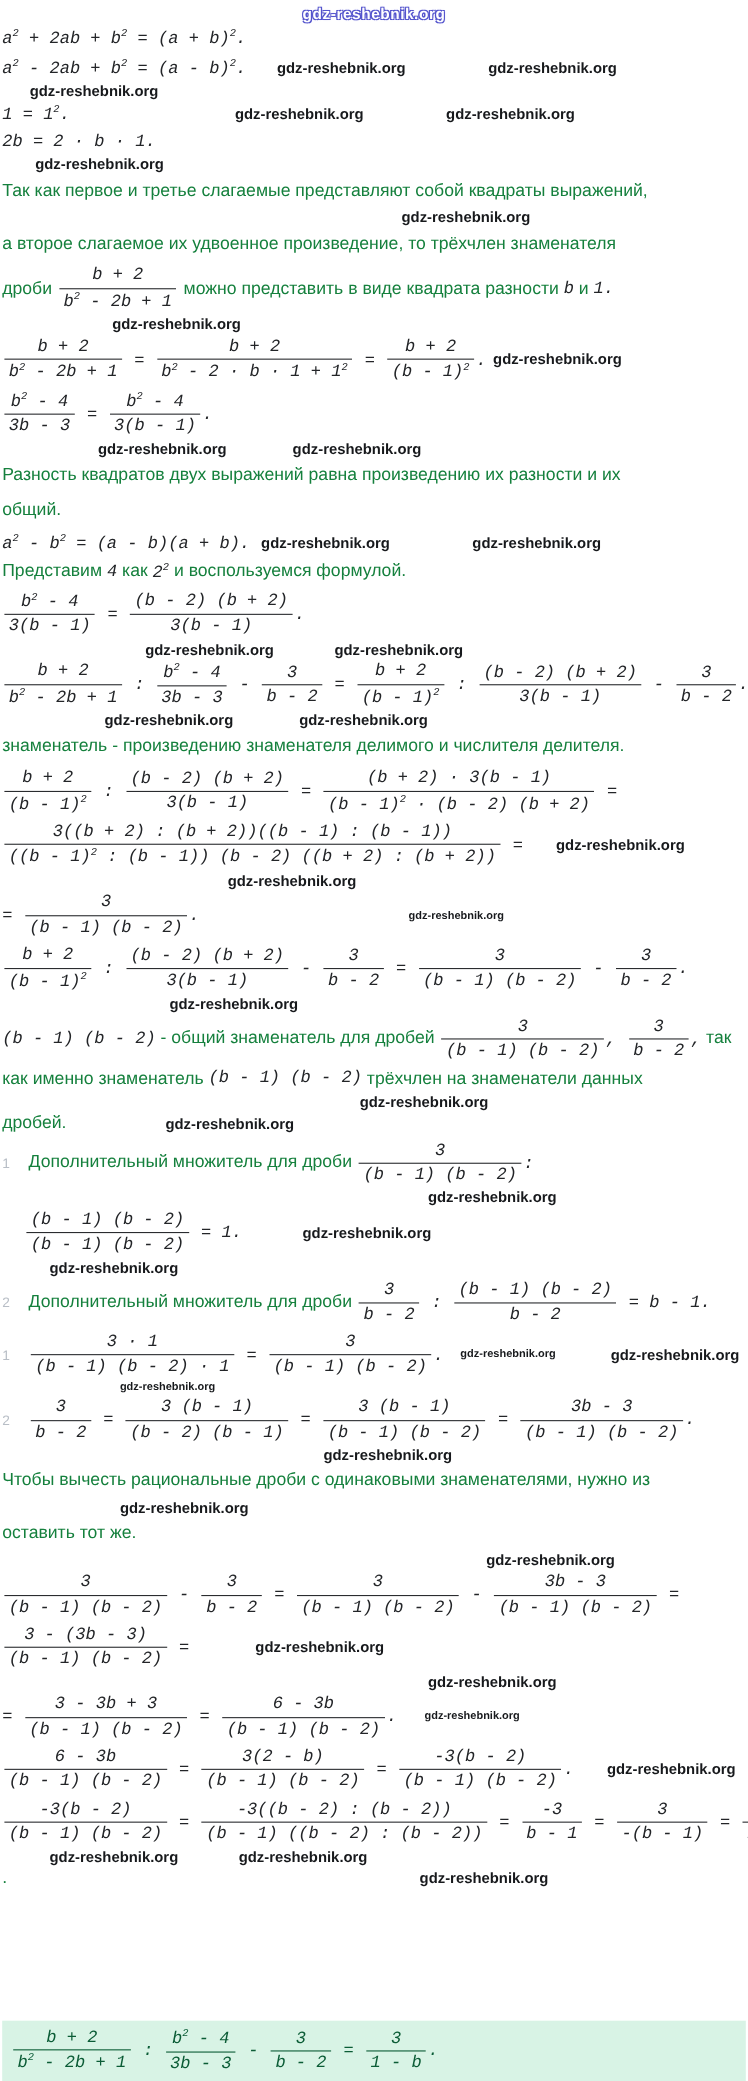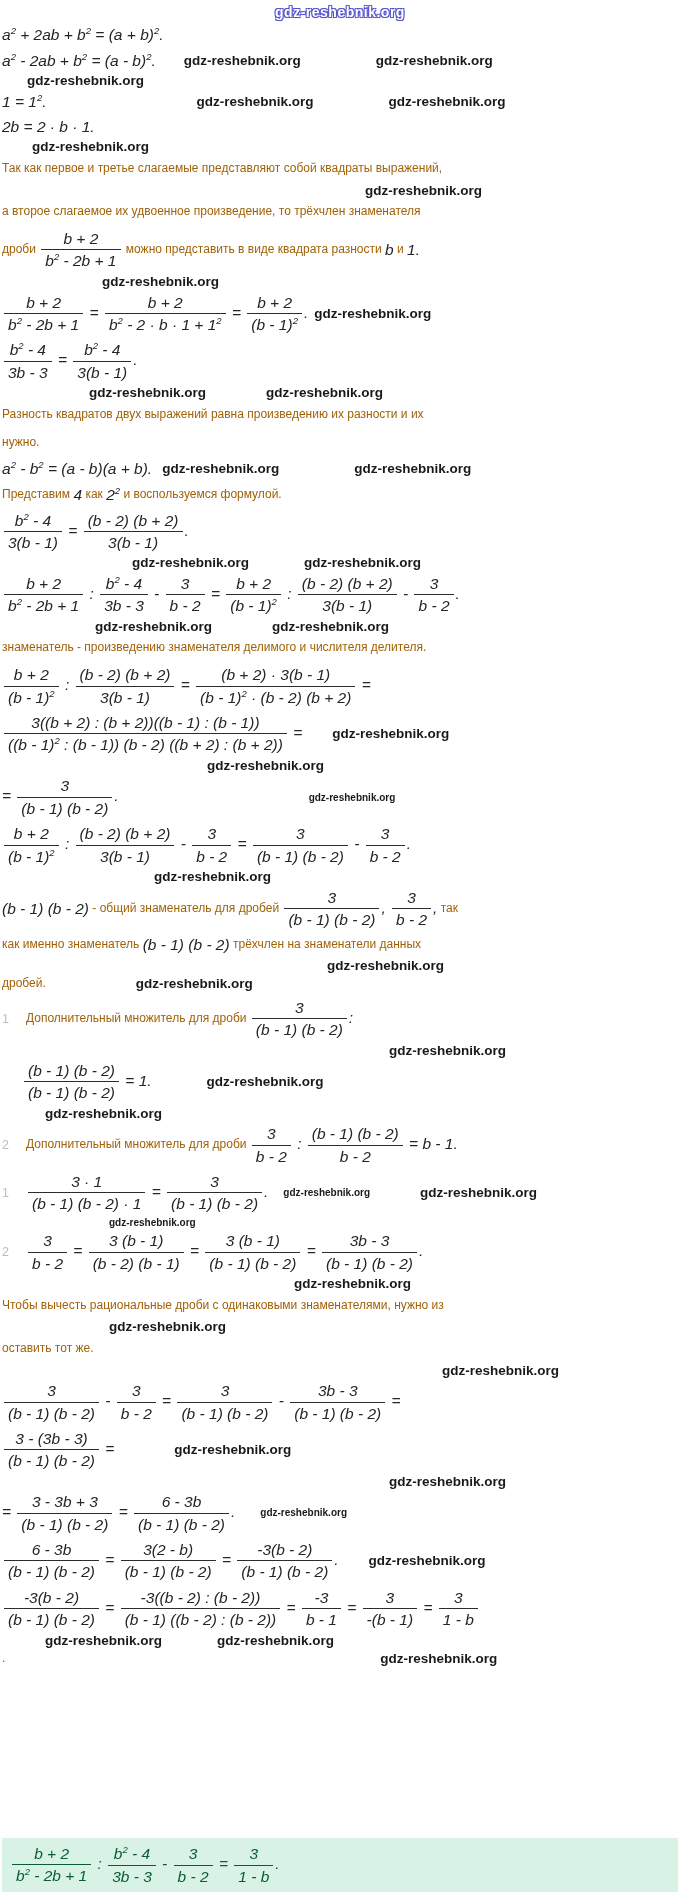--- a/index.html
+++ b/index.html
@@ -5,23 +5,23 @@
   html,body{margin:0;padding:0;background:#fff;}
   .page{
     position:relative;width:680px;height:1892px;overflow:hidden;box-sizing:border-box;
     display:flex;flex-direction:column;background:#fff;padding:3px 2px 0 2px;
     font-family:"Liberation Sans",sans-serif;
   }
   .row{display:flex;align-items:center;margin:3px 0;flex:0 0 auto;}
   .textrow{margin:7px 0;}
   .wmrow{margin:0;line-height:1;}
   .wmbluerow{justify-content:center;margin:1px 0 2px 0;}
-  .txt{color:#a16207;font-size:12px;white-space:pre;line-height:1.15;}
+  .txt{color:#15803d;font-size:16px;white-space:pre;line-height:1.15;}
   .math{
-    font-family:Liberation Sans, sans-serif;font-style:italic;
+    font-family:Liberation Mono, monospace;font-style:italic;
     color:#232528;font-size:15.5px;display:inline-block;white-space:pre;line-height:1.25;
   }
   .math sup{font-size:9.5px;font-style:italic;}
   .frac{display:inline-flex;flex-direction:column;text-align:center;vertical-align:middle;margin:0 2px;}
   .frac .num{padding:0 4px 1px 4px;border-bottom:1.3px solid #2a2c2f;}
   .frac .den{padding:1px 4px 0 4px;}
   .wm{
     font-family:"Liberation Sans",sans-serif;font-style:normal;font-weight:700;
     color:#17191c;font-size:13.5px;line-height:1.15;white-space:nowrap;
   }
@@ -95,21 +95,21 @@
       <span class="math"><span class="frac"><span class="num">b<sup>2</sup> - 4</span><span class="den">3b - 3</span></span> = <span class="frac"><span class="num">b<sup>2</sup> - 4</span><span class="den">3(b - 1)</span></span>.</span>
     </div>
     <div class="row wmrow" style="padding-left: 87px;">
       <span class="wm">gdz-reshebnik.org</span>
       <span class="wm" style="margin-left: 60px;">gdz-reshebnik.org</span>
     </div>
     <div class="row textrow">
       <span class="txt">Разность квадратов двух выражений равна произведению их разности и их</span>
     </div>
     <div class="row textrow">
-      <span class="txt">нужно.</span>
+      <span class="txt">общий.</span>
     </div>
     <div class="row mathrow">
       <span class="math">a<sup>2</sup> - b<sup>2</sup> = (a - b)(a + b).</span>
       <span class="wm" style="margin-left: 10px;">gdz-reshebnik.org</span>
       <span class="wm" style="margin-left: 75px;">gdz-reshebnik.org</span>
     </div>
     <div class="row mixedrow">
       <span class="txt">Представим </span>
       <span class="math">4</span>
       <span class="txt"> как </span>

